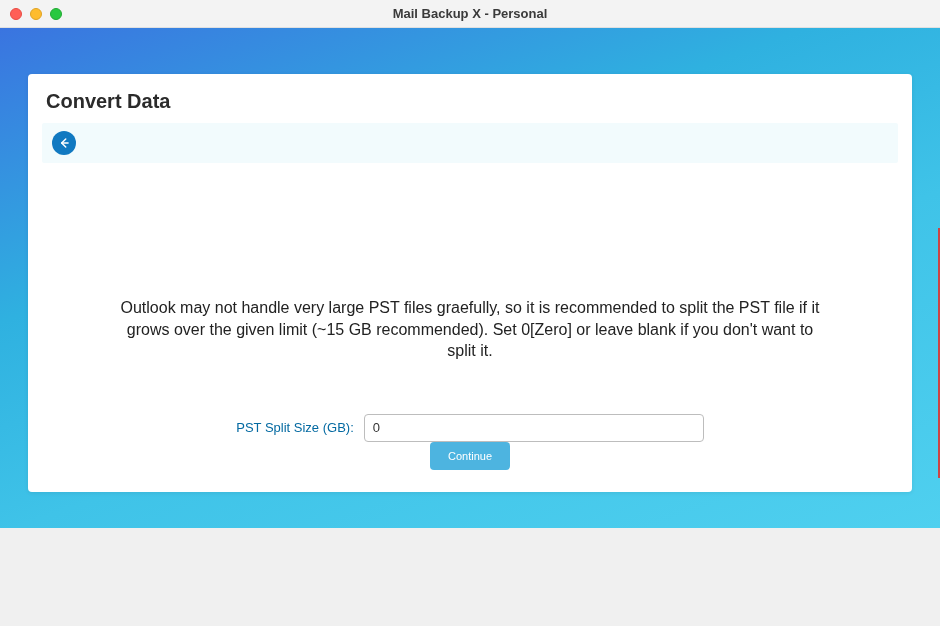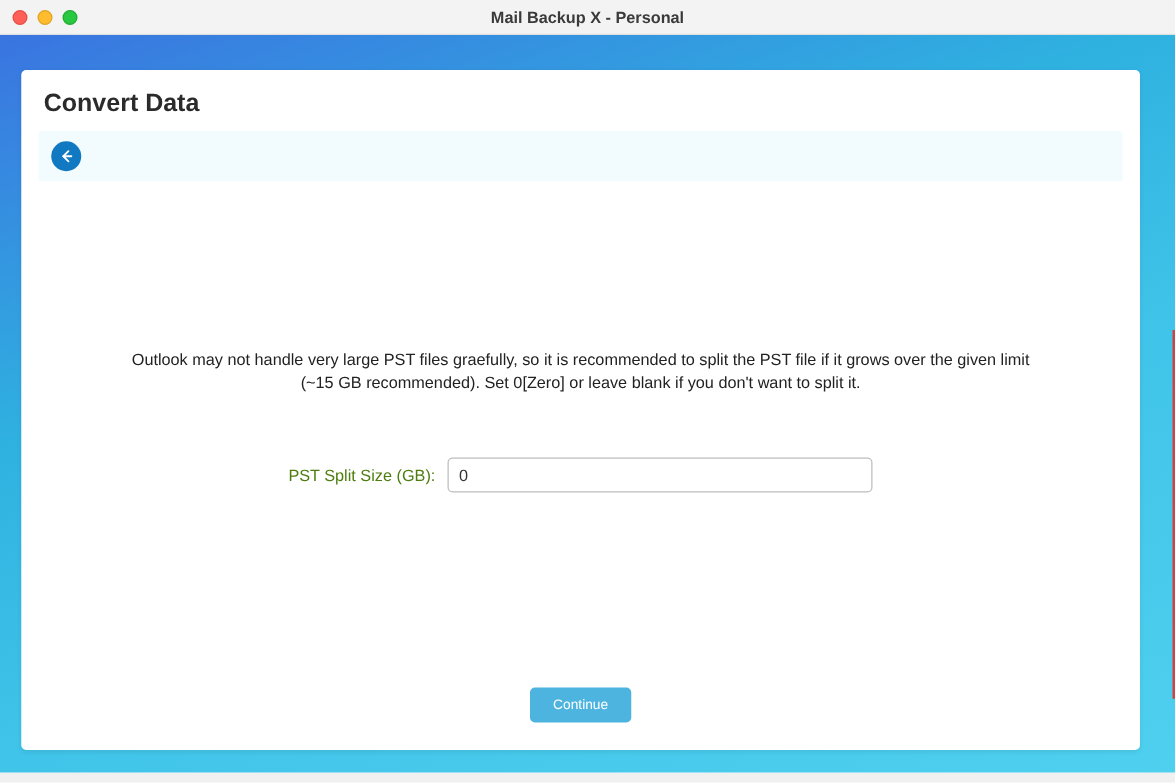--- a/index.html
+++ b/index.html
@@ -5,21 +5,21 @@
     * { box-sizing: border-box; margin: 0; padding: 0; }
     body {
       font-family: -apple-system, BlinkMacSystemFont, "Segoe UI", Helvetica, Arial, sans-serif;
       background: #f0f0f0;
       width: 940px;
       height: 626px;
       overflow: hidden;
     }
     .window {
       width: 940px;
-      height: 618px;
+      height: 528px;
       background: #fff;
       display: flex;
       flex-direction: column;
     }
     .titlebar {
       height: 28px;
       background: #f3f3f3;
       border-bottom: 1px solid #e0e0e0;
       display: flex;
       align-items: center;
@@ -42,23 +42,24 @@
       position: absolute;
       left: 0; right: 0;
       text-align: center;
       font-size: 13px;
       font-weight: 600;
       color: #3a3a3a;
     }
     .gradient-bg {
       flex: 1;
       background: linear-gradient(160deg, #3a74e0 0%, #2fb1e0 35%, #3fc3e8 60%, #4fd0ef 100%);
-      padding: 28px 28px 18px 17px;
+      padding: 28px 28px 18px 28px;
       display: flex;
       position: relative;
+      align-items: center;
     }
     .gradient-bg::after {
       content: "";
       position: absolute;
       right: 0;
       top: 40%;
       bottom: 10%;
       width: 2px;
       background: #c44;
     }
@@ -130,34 +131,34 @@
       flex: 1;
       display: flex;
       flex-direction: column;
       align-items: center;
       justify-content: flex-start;
       padding: 0 70px;
     }
     .desc {
       margin-top: 134px;
       text-align: center;
-      font-size: 13px;
+      font-size: 16px;
       line-height: 1.35;
       color: #222;
       max-width: 720px;
     }
     .field-row {
       margin-top: 52px;
       display: flex;
       align-items: center;
       gap: 10px;
     }
     .field-label {
       font-size: 13px;
-      color: #4d7c0f;
+      color: #0369a1;
     }
     .field-input {
       width: 340px;
       height: 28px;
       border: 1px solid #bdbdbd;
       border-radius: 4px;
       padding: 0 8px;
       font-size: 13px;
       color: #333;
       outline: none;

